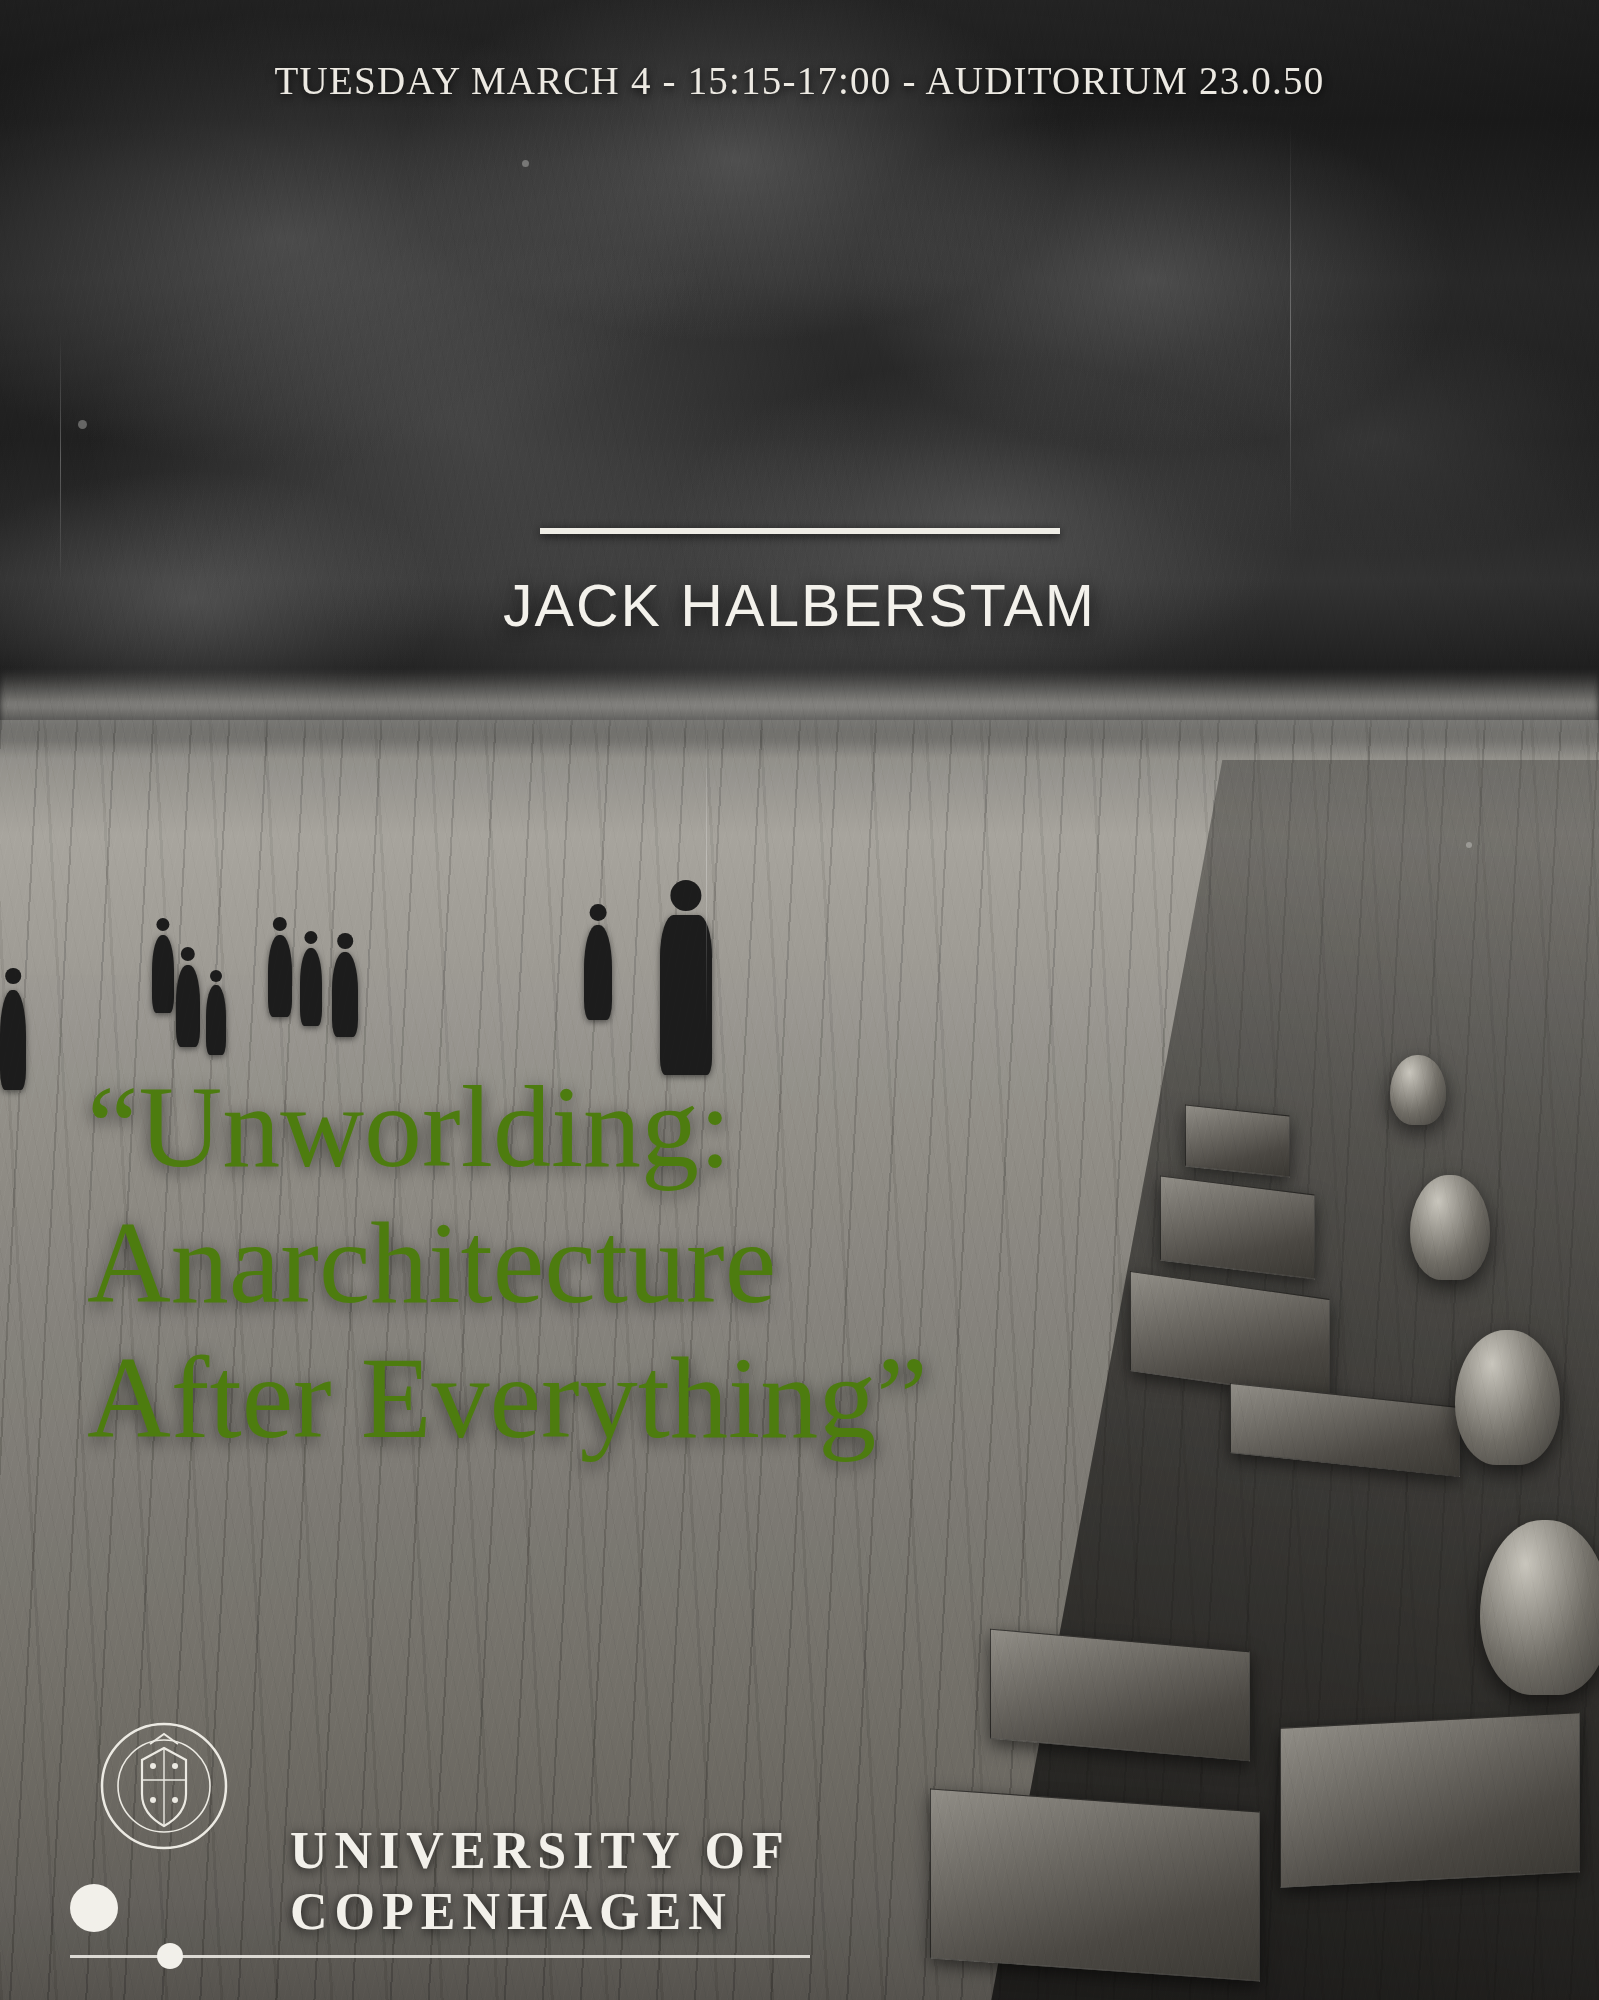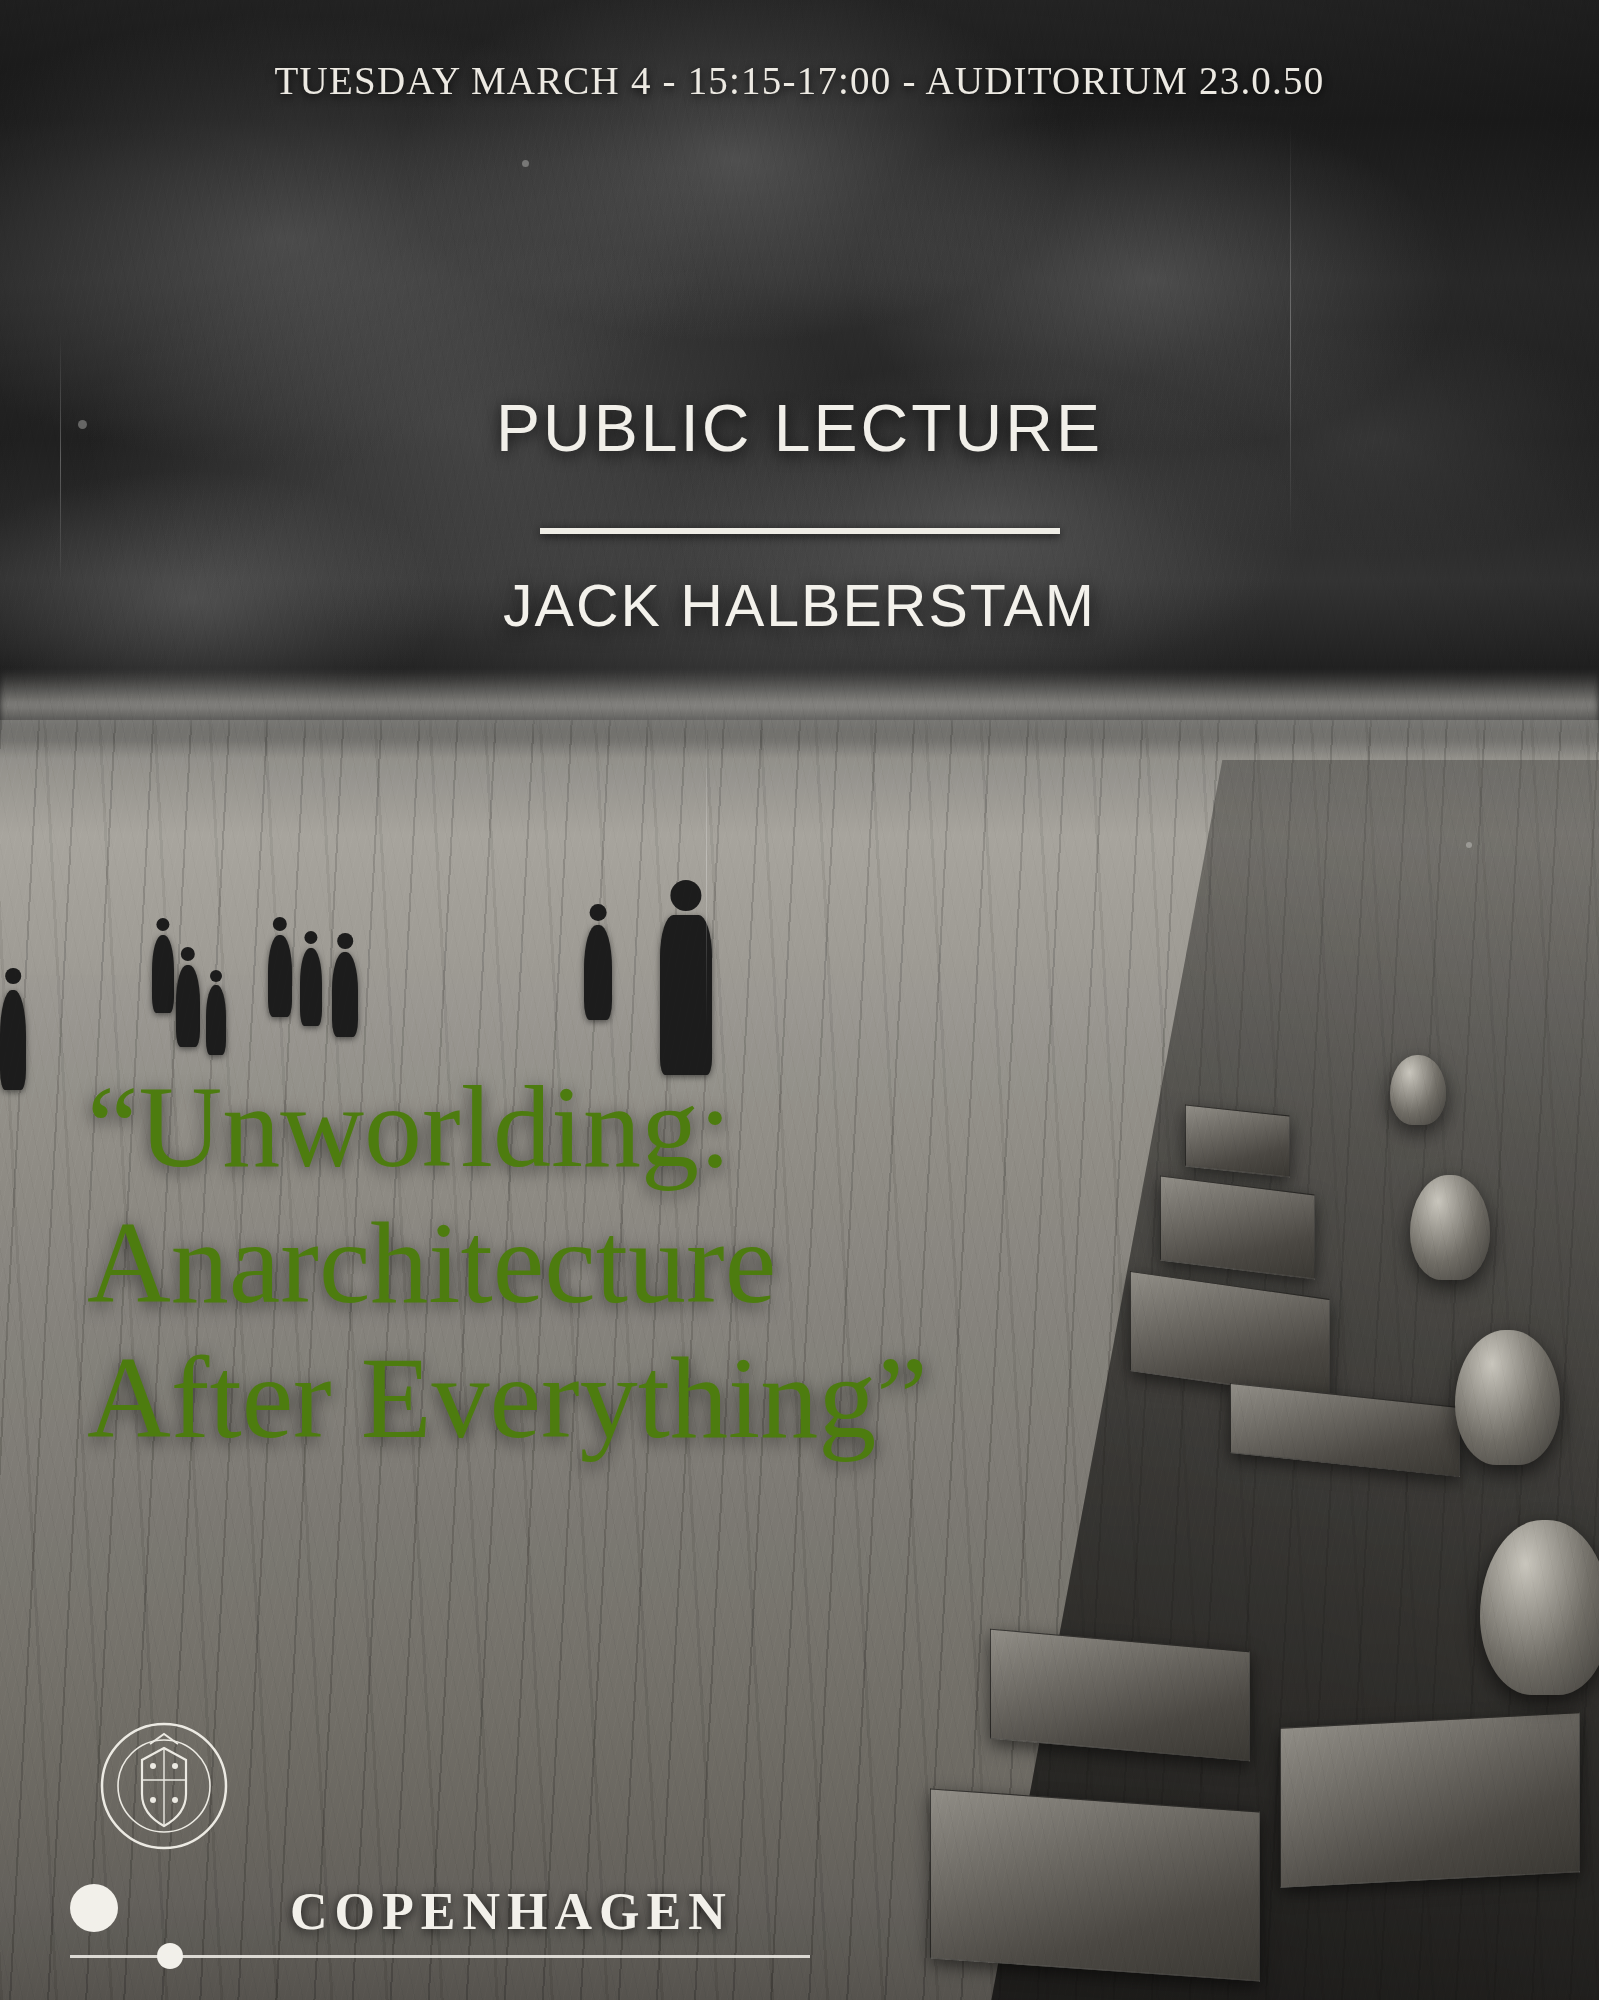--- a/index.html
+++ b/index.html
@@ -368,21 +368,20 @@
   <div class="scratch" style="left:60px; top:330px; height:260px;"></div>
   <div class="scratch" style="left:1290px; top:120px; height:420px;"></div>
   <div class="speck" style="left:522px; top:160px; width:7px; height:7px;"></div>
   <div class="speck" style="left:78px; top:420px; width:9px; height:9px;"></div>
   <div class="speck" style="left:1466px; top:842px; width:6px; height:6px;"></div>
 
   <div class="content">
 
     <div class="datebar">TUESDAY MARCH 4 - 15:15-17:00 - AUDITORIUM 23.0.50</div>
 
-    <div class="lecture-label">PUBLIC LECTURE</div>
 
     <div class="rule"></div>
 
     <div class="speaker">JACK HALBERSTAM</div>
 
     <div class="title">
       <span class="l1">“Unworlding:</span>
       <span class="l2">Anarchitecture</span>
       <span class="l3">After Everything”</span>
     </div>
@@ -395,21 +394,21 @@
         <path d="M64 26 L64 104 M42 58 L86 58" stroke="#eceaE3" stroke-width="1.4"></path>
         <circle cx="53" cy="44" r="3" fill="#eceaE3"></circle>
         <circle cx="75" cy="44" r="3" fill="#eceaE3"></circle>
         <circle cx="53" cy="78" r="3" fill="#eceaE3"></circle>
         <circle cx="75" cy="78" r="3" fill="#eceaE3"></circle>
         <path d="M50 22 L64 12 L78 22" fill="none" stroke="#eceaE3" stroke-width="2"></path>
       </svg>
     </div>
 
     <div class="uni-name">
-      <br>
+      <span>UNIVERSITY OF</span><br>
       <span>COPENHAGEN</span>
     </div>
 
 
     <div class="dot-big"></div>
     <div class="dot-small"></div>
     <div class="footer-line"></div>
 
   </div>
 </div>

